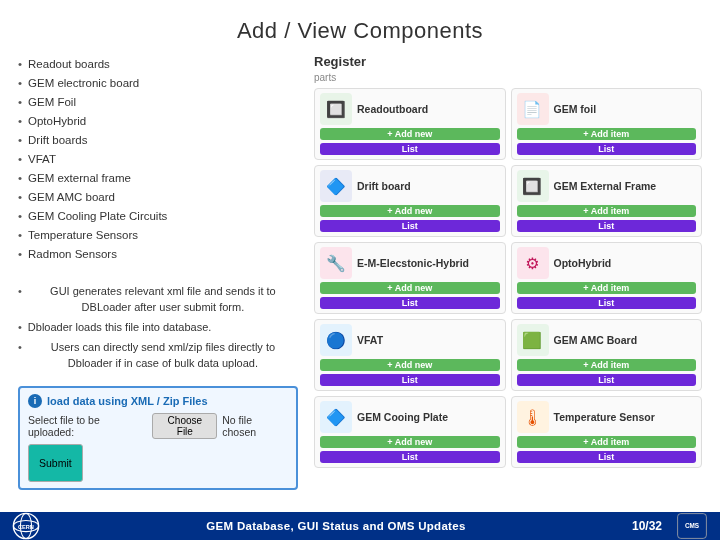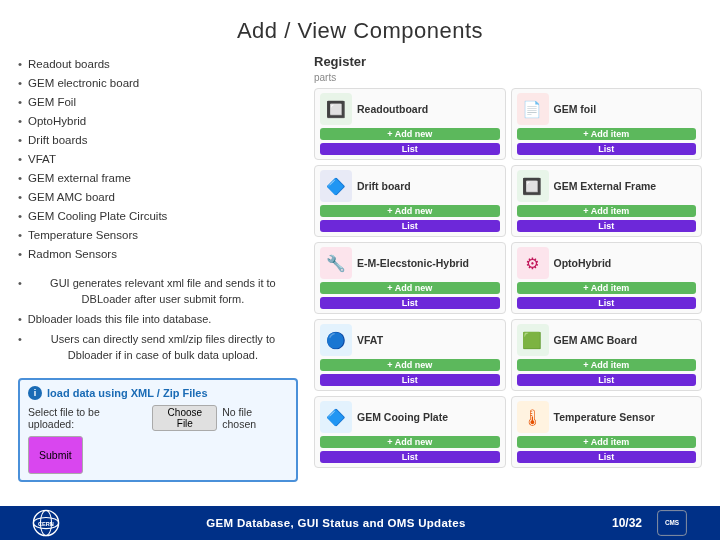--- a/index.html
+++ b/index.html
@@ -36,21 +36,21 @@
       width: 280px;
       flex-shrink: 0;
       display: flex;
       flex-direction: column;
       gap: 0;
     }
 
     .bullet-list {
       list-style: none;
       padding: 0;
-      margin-bottom: 10px;
+      margin-bottom: 18px;
     }
     .bullet-list li {
       display: flex;
       align-items: flex-start;
       font-size: 11.5px;
       color: #333;
       padding: 1.5px 0;
       line-height: 1.4;
     }
     .bullet-list li::before {
@@ -121,21 +121,21 @@
     }
     .choose-btn {
       background: #e0e0e0;
       border: 1px solid #aaa;
       border-radius: 3px;
       padding: 1px 5px;
       font-size: 10px;
       cursor: pointer;
     }
     .submit-btn {
-      background: #d946ef;
+      background: #14b8a6;
       border: 1px solid #aaa;
       border-radius: 3px;
       padding: 12px 10px;
       font-size: 10.5px;
       cursor: pointer;
       display: inline-block;
     }
 
     
     .right-panel {
@@ -220,26 +220,26 @@
     .icon-gem-amc { background: #e8f5e9; color: #2e7d32; }
     .icon-gem-cool { background: #e3f2fd; color: #1565c0; }
     .icon-temp { background: #fff3e0; color: #e65100; }
 
     
     .footer {
       position: absolute;
       bottom: 0;
       left: 0;
       right: 0;
-      height: 34px;
+      height: 28px;
       background: #003087;
       display: flex;
       align-items: center;
       justify-content: space-between;
-      padding: 0 32px;
+      padding: 0 12px;
     }
     .footer-left {
       display: flex;
       align-items: center;
       gap: 6px;
     }
     .footer-logo {
       width: 28px;
       height: 28px;
     }

